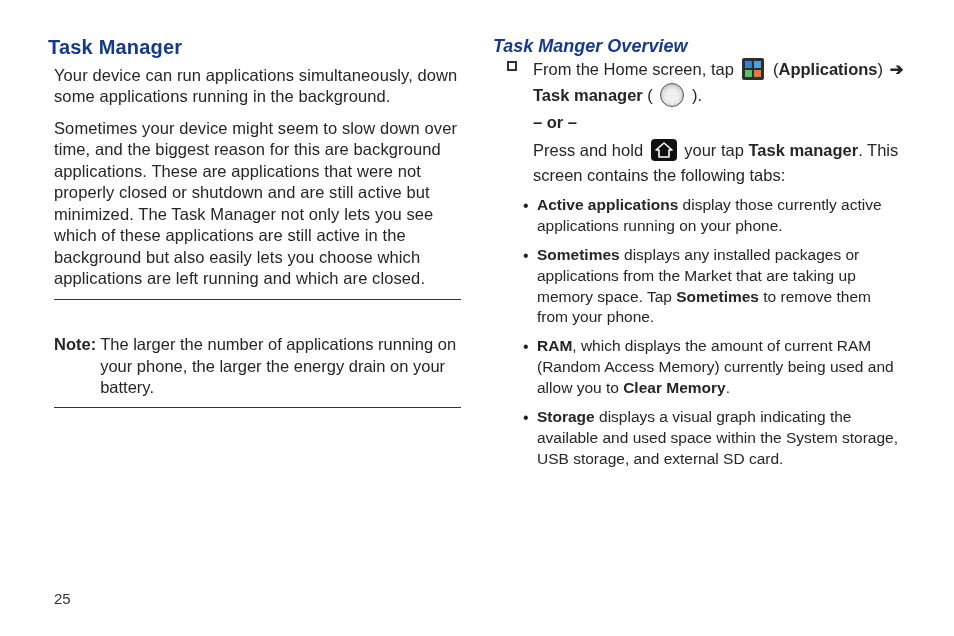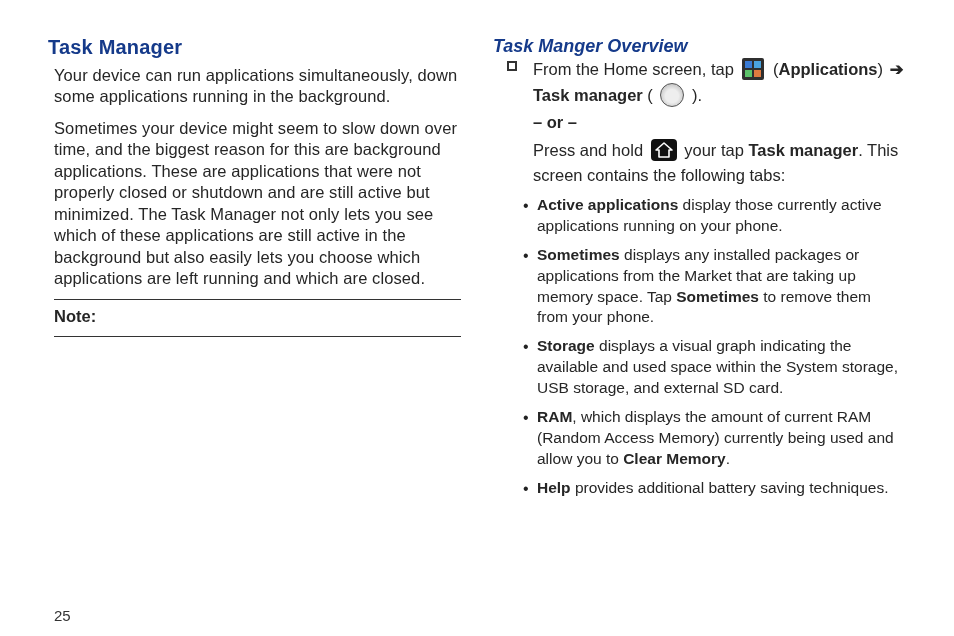--- a/index.html
+++ b/index.html
@@ -50,20 +50,21 @@
     margin: 8px 0 0 6px;
     padding: 6px 0 8px 0;
   }
   .note-row {
     display: flex;
     font-family: "Helvetica Neue Condensed", "Arial Narrow", Arial, sans-serif;
     font-stretch: condensed;
     font-size: 16.5px;
     line-height: 1.30;
     color: #262626;
+    margin-top: 28px;
   }
   .note-row .nlabel { font-weight: 700; flex: 0 0 auto; margin-right: 4px; }
   .note-row .ntext { flex: 1 1 auto; }
 
   
   .step-row {
     display: flex;
     align-items: flex-start;
     margin-left: 14px;
   }
@@ -125,40 +126,41 @@
     position: absolute;
     left: 0; top: 0;
     font-size: 16px;
     color: #222;
   }
   ul.sub li .b { font-weight: 700; }
 
   .pagenum {
     position: absolute;
     left: 54px;
-    bottom: 12px;
+    bottom: 29px;
     font-family: Arial, sans-serif;
     font-size: 15px;
     color: #333;
   }
 </style>
 </head>
 <body>
 
 <div class="cols">
 
   <div class="col">
     <div class="h-task">Task Manager</div>
     <div class="body">
       <p>Your device can run applications simultaneously, down some applications running in the background.</p>
       <p>Sometimes your device might seem to slow down over time, and the biggest reason for this are background applications. These are applications that were not properly closed or shutdown and are still active but minimized. The Task Manager not only lets you see which of these applications are still active in the background but also easily lets you choose which applications are left running and which are closed.</p>
     </div>
     <div class="note-box">
       <div class="note-row">
         <div class="nlabel">Note:</div>
+        <div class="ntext">The larger the number of applications running on your phone, the larger the energy drain on your battery.</div>
       </div>
     </div>
   </div>
 
   <div class="col">
     <div class="h-over">Task Manger Overview</div>
 
     <div class="step-row">
       <div class="sq-bullet"></div>
       <div class="step-text">
@@ -189,25 +191,22 @@
     </div>
 
     <ul class="sub">
       <li>
         <span class="b">Active applications</span><span> display those currently active applications running on your phone.</span>
       </li>
       <li>
         <span class="b">Sometimes</span><span> displays any installed packages or applications from the Market that are taking up memory space. Tap </span><span class="b">Sometimes</span><span> to remove them from your phone.</span>
       </li>
       <li>
+        <span class="b">RAM</span><span>, which displays the amount of current RAM (Random Access Memory) currently being used and allow you to </span><span class="b">Clear Memory</span><span>.</span>
+      </li>
+      <li>
         <span class="b">Storage</span><span> displays a visual graph indicating the available and used space within the System storage, USB storage, and external SD card.</span>
-      </li>
-      <li>
-        <span class="b">RAM</span><span>, which displays the amount of current RAM (Random Access Memory) currently being used and allow you to </span><span class="b">Clear Memory</span><span>.</span>
-      </li>
-      <li>
-        <span class="b">Help</span><span> provides additional battery saving techniques.</span>
       </li>
     </ul>
   </div>
 </div>
 
 <div class="pagenum">25</div>
 
 </body></html>

